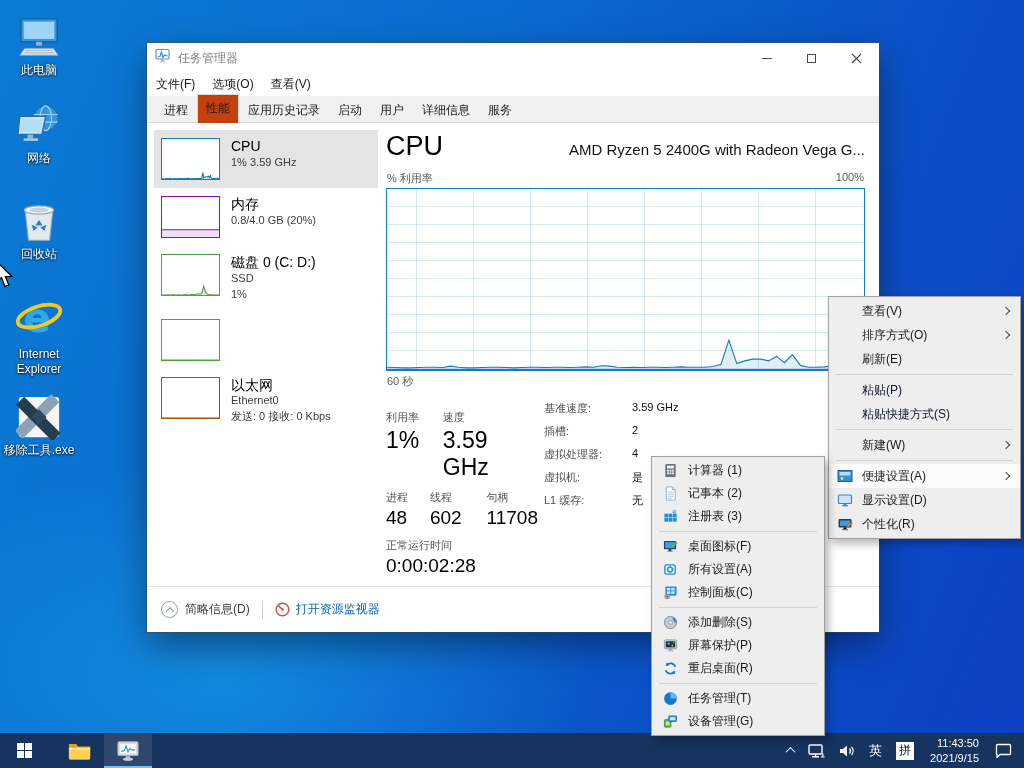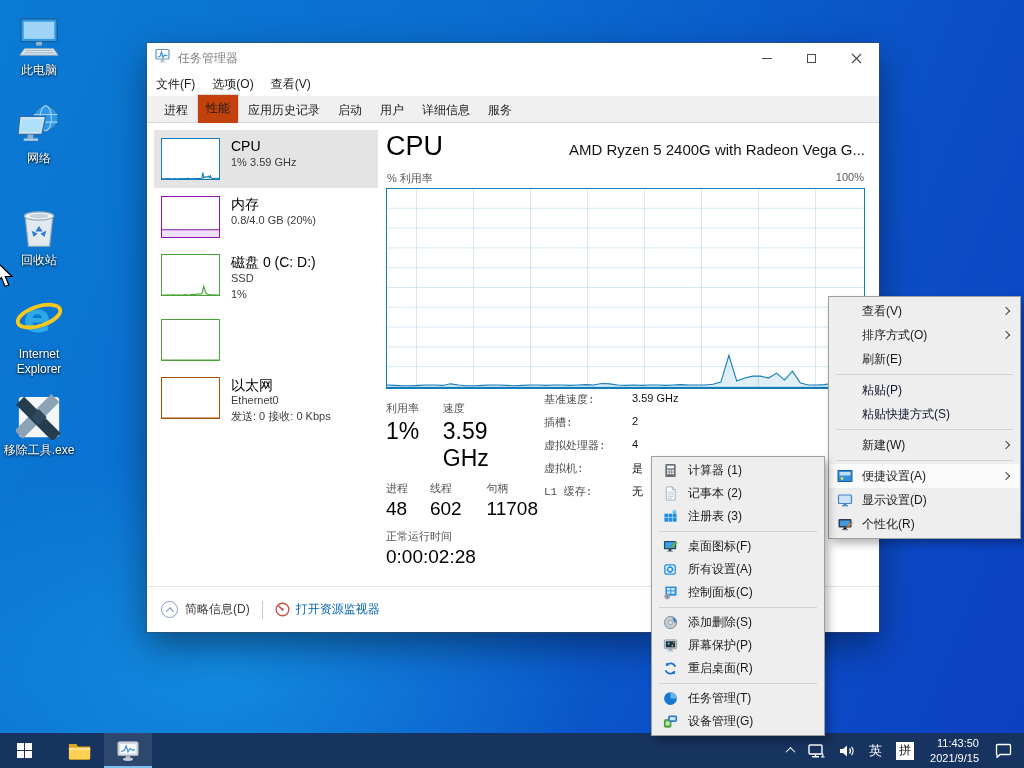--- a/index.html
+++ b/index.html
@@ -60,21 +60,21 @@
 
   .stats { display:flex; font-size:11px; color:#555; }
   .stats-left { width:152px; flex:none;margin-top:12px; }
   .srow { display:flex; margin-bottom:9px; }
   .cell .clabel { margin-bottom:2px; }
   .cell .cvalue { font-size:23px; font-weight:300; color:#000; }
   .srow2 .cell .cvalue { font-size:19px; }
   .c-util { width:58px; } .c-proc { width:45px; } .c-thread { width:58px; }
   .stats-right { margin-left:6px; padding-top:3px; }
   .rrow { display:flex; margin-bottom:8px; }
-  .rlabel { width:88px; color:#4f4f4f;font-family:Liberation Mono, monospace; }
+  .rlabel { width:88px; color:#4f4f4f; }
   .rvalue { color:#111; }
 
   .footer { height:46px; flex:none; border-top:1px solid #e5e5e5; display:flex; align-items:center; padding:0 14px; font-size:12px; color:#3d3d3d; }
   .circle-toggle { width:17px; height:17px; border:1px solid #7f9fc6; border-radius:50%; display:flex; align-items:center; justify-content:center; margin-right:7px; }
   .chev { width:6px; height:6px; border-top:1.5px solid #666; border-right:1.5px solid #666; }
   .chev.up { transform:rotate(-45deg) translate(-1px,1px); border-color:#6f8db4; }
   .chev.right { transform:rotate(45deg); }
   .foot-sep { width:1px; height:18px; background:#ccc; margin:0 12px; }
   .res-link { color:#0563b1; display:flex; align-items:center; }
   .res-link svg { margin-right:6px; }
@@ -130,21 +130,21 @@
       <path d="M18.5 13 H43.5 M18.5 21 H43.5" stroke="#9fd4f6" stroke-width="1.2" fill="none"></path>
       <path d="M4 15 L31 15 L27 34 L2 34 Z" fill="#cfe3f4" stroke="#2a6fa8" stroke-width="1.5"></path>
       <path d="M6.5 18 L28 18 L25 31 L4.5 31 Z" fill="#aee0f8"></path>
       <rect x="12" y="34" width="6" height="4" fill="#9ab4c6"></rect>
       <rect x="8" y="38" width="15" height="2.5" fill="#b9cddd"></rect>
     </svg>
   </div>
   <div class="lbl">网络</div>
 </div>
 
-<div class="dicon" style="top:202px;left:0;">
+<div class="dicon" style="top:196px;left:0;">
   <div class="img">
     <svg width="44" height="46" viewBox="0 0 48 50">
       <path d="M9 14 L39 14 L35.5 46 L12.5 46 Z" fill="#e2eaf0" stroke="#98aab6" stroke-width="1.3"></path>
       <ellipse cx="24" cy="13" rx="16" ry="4.5" fill="#f0f5f8" stroke="#98aab6" stroke-width="1.3"></ellipse>
       <ellipse cx="24" cy="13" rx="10.5" ry="2.6" fill="#c7d4dd"></ellipse>
       <path d="M24 24 l4 6 h-8 z" fill="#2e7dd1"></path>
       <path d="M18 36 l-2 -7 l6.5 3 z" fill="#2e7dd1"></path>
       <path d="M30 36 l2 -7 l-6.5 3 z" fill="#2e7dd1"></path>
     </svg>
   </div>
@@ -293,20 +293,24 @@
       </div>
       <div class="axis-row">
         <span>% 利用率</span>
         <span>100%</span>
       </div>
       <div class="chart chart-color">
         <svg viewBox="0 0 100 100" preserveAspectRatio="none">
             <polygon points="0,100 0.00,99.00 1.67,99.20 3.33,99.40 5.00,99.40 6.67,99.20 8.33,99.00 10.00,99.00 11.67,99.20 13.33,98.40 15.00,99.00 16.67,99.40 18.33,99.40 20.00,99.20 21.67,99.00 23.33,99.00 25.00,99.20 26.67,99.40 28.33,99.20 30.00,99.00 31.67,99.00 33.33,99.20 35.00,99.00 36.67,99.00 38.33,99.20 40.00,99.00 41.67,98.80 43.33,99.00 45.00,98.20 46.67,98.40 48.33,99.00 50.00,99.20 51.67,99.00 53.33,99.20 55.00,99.00 56.67,99.00 58.33,99.20 60.00,99.00 61.67,98.80 63.33,99.00 65.00,99.00 66.67,99.00 68.33,98.60 70.00,97.50 71.67,84.00 73.33,97.00 75.00,95.50 76.67,94.50 78.33,94.50 80.00,95.50 81.67,93.00 83.33,96.50 85.00,92.00 86.67,98.00 88.33,99.00 90.00,99.00 91.67,98.80 93.33,98.20 95.00,98.00 96.67,98.00 98.33,98.80 100.00,98.40 100,100" class="spark-fill"></polygon>
             <polyline points="0.00,99.00 1.67,99.20 3.33,99.40 5.00,99.40 6.67,99.20 8.33,99.00 10.00,99.00 11.67,99.20 13.33,98.40 15.00,99.00 16.67,99.40 18.33,99.40 20.00,99.20 21.67,99.00 23.33,99.00 25.00,99.20 26.67,99.40 28.33,99.20 30.00,99.00 31.67,99.00 33.33,99.20 35.00,99.00 36.67,99.00 38.33,99.20 40.00,99.00 41.67,98.80 43.33,99.00 45.00,98.20 46.67,98.40 48.33,99.00 50.00,99.20 51.67,99.00 53.33,99.20 55.00,99.00 56.67,99.00 58.33,99.20 60.00,99.00 61.67,98.80 63.33,99.00 65.00,99.00 66.67,99.00 68.33,98.60 70.00,97.50 71.67,84.00 73.33,97.00 75.00,95.50 76.67,94.50 78.33,94.50 80.00,95.50 81.67,93.00 83.33,96.50 85.00,92.00 86.67,98.00 88.33,99.00 90.00,99.00 91.67,98.80 93.33,98.20 95.00,98.00 96.67,98.00 98.33,98.80 100.00,98.40" class="spark-line"></polyline>
           </svg>
+      </div>
+      <div class="axis-row bottom">
+        <span>60 秒</span>
+        <span>0</span>
       </div>
 
       <div class="stats">
         <div class="stats-left">
           <div class="srow">
             <div class="cell c-util">
               <div class="clabel">利用率</div>
               <div class="cvalue">1%</div>
             </div>
             <div class="cell">

